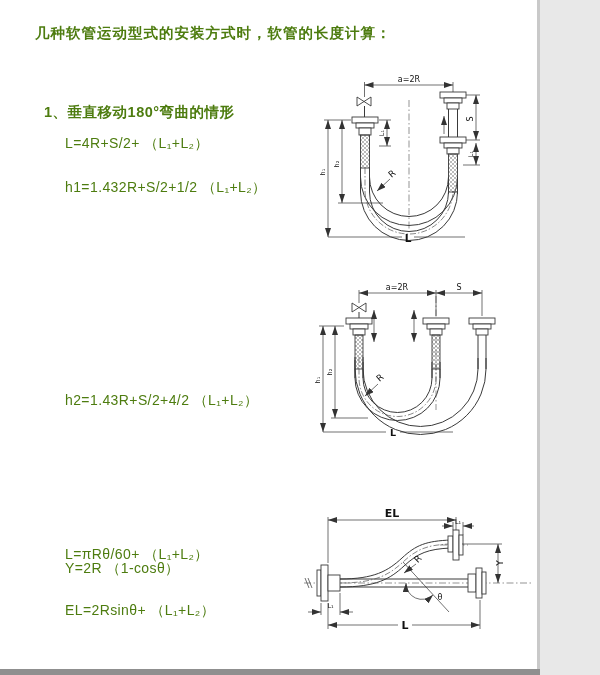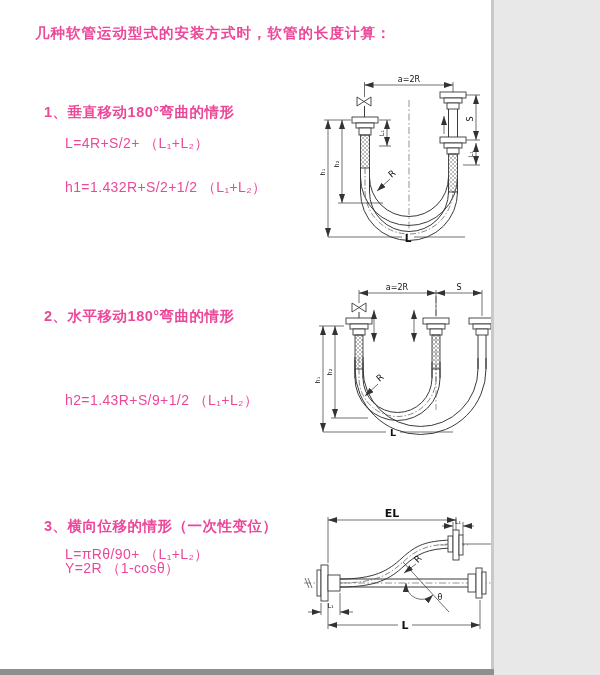--- a/index.html
+++ b/index.html
@@ -1,17 +1,17 @@
 <!DOCTYPE html>
 <html><head>
 <meta charset="utf-8">
 <style>
   html,body{margin:0;padding:0;background:#e8e8e8;}
-  .page{position:relative;width:494px;height:675px;background:#ffffff;overflow:hidden;
-        font-family:"Liberation Sans","DejaVu Sans",sans-serif;color:#ec4899;}
+  .page{position:relative;width:540px;height:675px;background:#ffffff;overflow:hidden;
+        font-family:"Liberation Sans","DejaVu Sans",sans-serif;color:#4d7c0f;}
   .title{position:absolute;left:35px;top:24px;font-size:14.5px;font-weight:700;letter-spacing:1px;}
   .heading{position:absolute;font-size:14.5px;font-weight:700;letter-spacing:0.5px;}
   .formula{position:absolute;font-size:14px;font-weight:400;
            font-family:Liberation Sans, sans-serif;letter-spacing:0.4px;}
   .diagram{position:absolute;}
   
   .dim{stroke:#333;stroke-width:0.7;fill:none;}
   .hose{stroke:#3a3a3a;stroke-width:1;fill:none;}
   .part{stroke:#3a3a3a;stroke-width:0.9;fill:#ffffff;}
   .cl{stroke:#666;stroke-width:0.7;stroke-dasharray:7 2.5 1.5 2.5;fill:none;}
@@ -106,22 +106,21 @@
     <text x="96" y="10" font-size="8" text-anchor="middle">a=2R</text>
     <text x="159.5" y="47" font-size="8" text-anchor="middle" transform="rotate(-90 159.5 47)">S</text>
     <text x="159.5" y="82" font-size="6.5" text-anchor="middle" transform="rotate(-90 159.5 82)">L₁</text>
     <text x="70.5" y="61" font-size="6.5" text-anchor="middle" transform="rotate(-90 70.5 61)">L₁</text>
     <text x="11.5" y="100" font-size="6.5" text-anchor="middle" transform="rotate(-90 11.5 100)">h₁</text>
     <text x="25.5" y="92" font-size="6.5" text-anchor="middle" transform="rotate(-90 25.5 92)">h₂</text>
     <text x="81" y="104" font-size="9" text-anchor="middle" transform="rotate(-40 81 104)">R</text>
     <text x="95" y="170" font-size="10.5" font-weight="bold" text-anchor="middle">L</text>
   </svg>
 
-  <div class="heading" style="left:44px;top:307px;">2、水平移动180°弯曲的情形</div>
-  <div class="formula" style="left:65px;top:392px;">h2=1.43R+S/9+1/2 （L₁+L₂）</div>
+  <div class="formula" style="left:65px;top:392px;">h2=1.43R+S/2+4/2 （L₁+L₂）</div>
 
   <svg class="diagram" style="left:308px;top:282px;" width="292" height="172" viewBox="0 0 292 172">
     <defs>
       <marker id="a2" markerWidth="10" markerHeight="8" refX="9" refY="3" orient="auto-start-reverse" markerUnits="userSpaceOnUse">
         <path d="M0,0 L9,3 L0,6 z" fill="#333"></path>
       </marker>
       <pattern id="hp2" width="4" height="4" patternUnits="userSpaceOnUse">
         <path d="M0,4 L4,0 M0,0 L4,4" stroke="#777" stroke-width="0.5"></path>
       </pattern>
     </defs>
@@ -190,23 +189,23 @@
     </g>
 
     <text x="89" y="8" font-size="8" text-anchor="middle">a=2R</text>
     <text x="151" y="8" font-size="8" text-anchor="middle">S</text>
     <text x="11.5" y="98" font-size="6.5" text-anchor="middle" transform="rotate(-90 11.5 98)">h₁</text>
     <text x="23.5" y="90" font-size="6.5" text-anchor="middle" transform="rotate(-90 23.5 90)">h₂</text>
     <text x="74" y="98" font-size="9" text-anchor="middle" transform="rotate(-40 74 98)">R</text>
     <text x="85" y="154" font-size="9.5" font-weight="bold" text-anchor="middle">L</text>
   </svg>
 
-  <div class="heading" style="left:44px;top:517px;">3、横向位移的情形（一次性变位）</div>
-  <div class="formula" style="left:65px;top:546px;">L=πRθ/90+ （L₁+L₂）</div>
+  <div class="formula" style="left:65px;top:546px;">L=πRθ/60+ （L₁+L₂）</div>
   <div class="formula" style="left:65px;top:560px;">Y=2R （1-cosθ）</div>
+  <div class="formula" style="left:65px;top:602px;">EL=2Rsinθ+ （L₁+L₂）</div>
 
   <svg class="diagram" style="left:300px;top:505px;" width="300" height="152" viewBox="0 0 300 152">
     <defs>
       <marker id="a3" markerWidth="10" markerHeight="8" refX="9" refY="3" orient="auto-start-reverse" markerUnits="userSpaceOnUse">
         <path d="M0,0 L9,3 L0,6 z" fill="#333"></path>
       </marker>
     </defs>
 
     <line class="cl" x1="4" y1="78" x2="232" y2="78"></line>
     <g>

